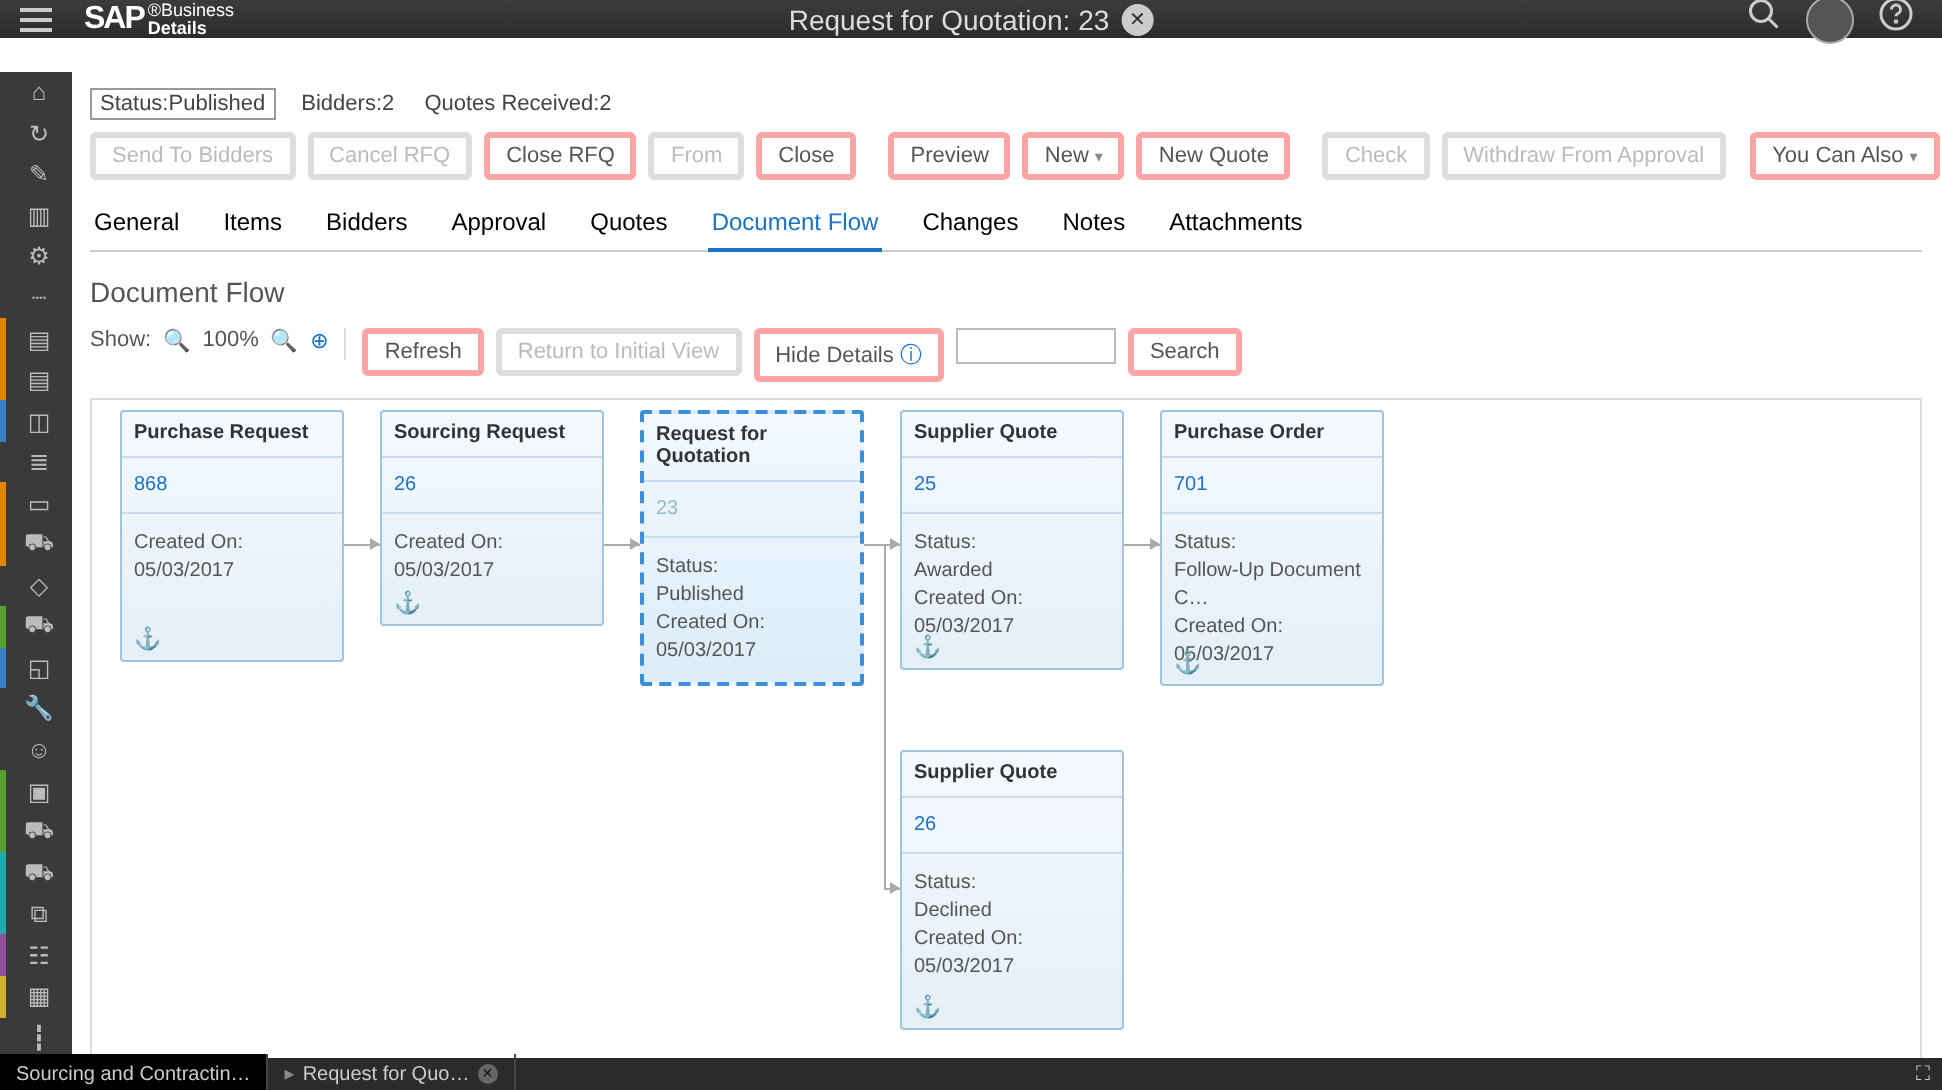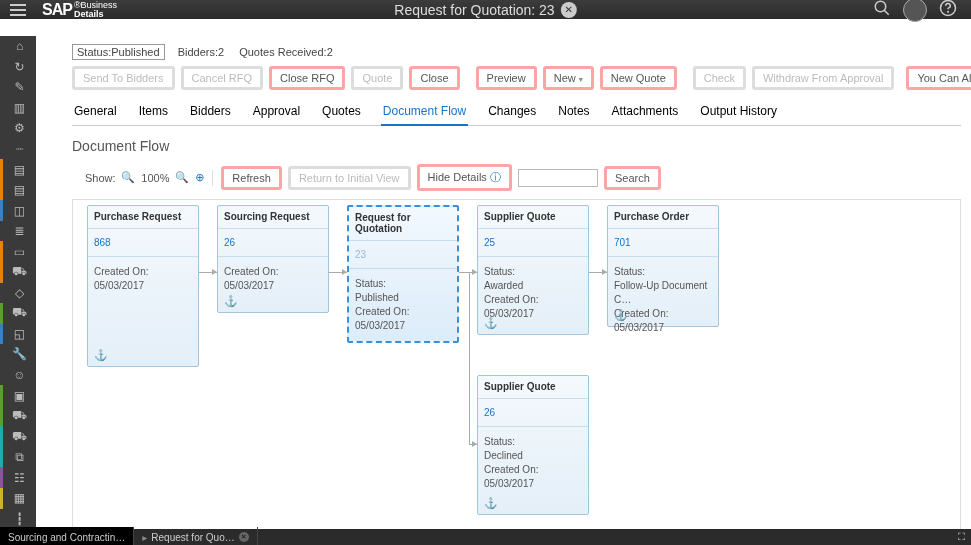--- a/index.html
+++ b/index.html
@@ -22,41 +22,41 @@
 .left-rail { position:absolute; top:36px; bottom:16px; left:0; width:36px; background:#3a3a3a; display:flex; flex-direction:column; }
 .rail-ico { width:36px; height:22px; display:flex; align-items:center; justify-content:center; color:#bbb; font-size:12px; border-left:3px solid transparent;}
 .rail-ico.accent-orange{ border-left-color:#e08500;}
 .rail-ico.accent-green{ border-left-color:#55a030;}
 .rail-ico.accent-blue{ border-left-color:#3a7fbf;}
 .rail-ico.accent-teal{ border-left-color:#2aa;}
 .rail-ico.accent-purple{ border-left-color:#9050a0;}
 .rail-ico.accent-yellow{ border-left-color:#d0b030;}
 
 
-.main { position:absolute; top:36px; left:36px; right:0; bottom:16px; background:#fff; padding:6px 10px 0 36px; overflow:auto;}
+.main { position:absolute; top:36px; left:36px; right:0; bottom:16px; background:#fff; padding:6px 10px 0 9px; overflow:auto;}
 .status-line { font-size:11px; color:#444; padding:4px 0; }
 .status-line .chip { border:1px solid #999; padding:1px 4px; margin-right:10px;}
 .status-line span.plain { margin-right:12px;}
 
 .toolbar { display:flex; align-items:center; gap:6px; padding:4px 0 8px 0;}
 .btn { font-size:11px; padding:3px 8px; border:3px solid #fca5a5; border-radius:3px; background:#fff; color:#555; cursor:pointer; white-space:nowrap;}
 .btn.disabled { color:#bbb; border-color:#ddd; cursor:default;}
 .btn.dropdown::after { content:"\25BE"; font-size:8px; margin-left:3px; color:#888;}
 .toolbar .spacer { flex:1; }
 .toolbar .sep { width:1px; height:16px; background:#ddd; margin:0 2px;}
 
 
 .tabs { display:flex; gap:18px; border-bottom:1px solid #ccc; font-size:12px; }
 .tab { padding:6px 2px; color:#000000; cursor:pointer;}
 .tab.active { color:#1a73c8; border-bottom:2px solid #1a73c8; margin-bottom:-1px;}
 
 .section-title { font-size:14px; color:#555; padding:12px 0 8px 0;}
 
 
-.flow-tb { display:flex; align-items:center; gap:6px; font-size:11px; color:#555; padding:2px 0 8px 0;margin-left:13px;}
+.flow-tb { display:flex; align-items:flex-start; gap:6px; font-size:11px; color:#555; padding:2px 0 8px 0;}
 .flow-tb select { font-size:11px; padding:2px 4px; width:130px; border:1px solid #bbb;}
 .flow-tb input[type=text]{ font-size:11px; border:1px solid #bbb; padding:2px 4px; width:80px;}
 .flow-tb .mag { color:#1a73c8; cursor:pointer;}
 .flow-tb .sep2 { width:1px; height:16px; background:#ddd; margin:0 2px;}
 
 
 .canvas { border:1px solid #ddd; position:relative; height:340px; background:#fff; }
 .node { position:absolute; width:112px; border:1px solid #9fc5e0; border-radius:2px; background:linear-gradient(#f4f9fd,#e4eff8); font-size:10px; color:#333;}
 .node.sel { border:2px dashed #3a8fd8; background:linear-gradient(#f2f8fe,#dcecf9);}
 .node-head { font-weight:bold; padding:5px 6px 2px 6px; font-size:10px;}
@@ -142,21 +142,21 @@
   <div class="status-line">
     <span class="chip"><span>Status:</span><span>Published</span></span>
     <span class="plain"><span>Bidders:</span><span>2</span></span>
     <span class="plain"><span>Quotes Received:</span><span>2</span></span>
   </div>
 
   <div class="toolbar">
     <button class="btn disabled">Send To Bidders</button>
     <button class="btn disabled">Cancel RFQ</button>
     <button class="btn">Close RFQ</button>
-    <button class="btn disabled">Quote</button>
+    <button class="btn disabled">From</button>
     <button class="btn">Close</button>
     <div class="sep"></div>
     <button class="btn">Preview</button>
     <button class="btn dropdown">New</button>
     <button class="btn">New Quote</button>
     <div class="sep"></div>
     <button class="btn disabled">Check</button>
     <button class="btn disabled">Withdraw From Approval</button>
     <div class="spacer"></div>
     <button class="btn dropdown">You Can Also</button>
@@ -165,21 +165,20 @@
   <div class="tabs">
     <div class="tab">General</div>
     <div class="tab">Items</div>
     <div class="tab">Bidders</div>
     <div class="tab">Approval</div>
     <div class="tab">Quotes</div>
     <div class="tab active">Document Flow</div>
     <div class="tab">Changes</div>
     <div class="tab">Notes</div>
     <div class="tab">Attachments</div>
-    <div class="tab">Output History</div>
   </div>
 
   <div class="section-title">Document Flow</div>
 
   <div class="flow-tb">
     <span>Show:</span>
     <span class="mag">🔍</span>
     <span>100%</span>
     <span class="mag">🔍</span>
     <span class="mag">⊕</span>
@@ -193,21 +192,21 @@
 
   <div class="canvas">
 
     <div class="arrow" style="left:126px; top:72px; width:20px;"></div>
     <div class="arrow" style="left:256px; top:72px; width:20px;"></div>
     <div class="arrow" style="left:386px; top:72px; width:20px;"></div>
     <div class="arrow" style="left:516px; top:72px; width:20px;"></div>
     <div class="varrow" style="left:396px; top:72px; height:172px;"></div>
     <div class="arrow" style="left:396px; top:244px; width:10px;"></div>
 
-    <div class="node" style="left:14px; top:5px; height:162px;">
+    <div class="node" style="left:14px; top:5px; height:126px;">
       <div class="node-head">Purchase Request</div>
       <hr class="node-hr">
       <a class="node-link">868</a>
       <hr class="node-hr">
       <div class="node-body">
         <div>Created On:</div>
         <div>05/03/2017</div>
       </div>
       <span class="anchor-ico">⚓</span>
     </div>
@@ -244,21 +243,21 @@
       <hr class="node-hr">
       <div class="node-body">
         <div>Status:</div>
         <div>Awarded</div>
         <div>Created On:</div>
         <div>05/03/2017</div>
       </div>
       <span class="anchor-ico">⚓</span>
     </div>
 
-    <div class="node" style="left:534px; top:5px; height:122px;">
+    <div class="node" style="left:534px; top:5px; height:138px;">
       <div class="node-head">Purchase Order</div>
       <hr class="node-hr">
       <a class="node-link">701</a>
       <hr class="node-hr">
       <div class="node-body">
         <div>Status:</div>
         <div>Follow-Up Document C…</div>
         <div>Created On:</div>
         <div>05/03/2017</div>
       </div>

